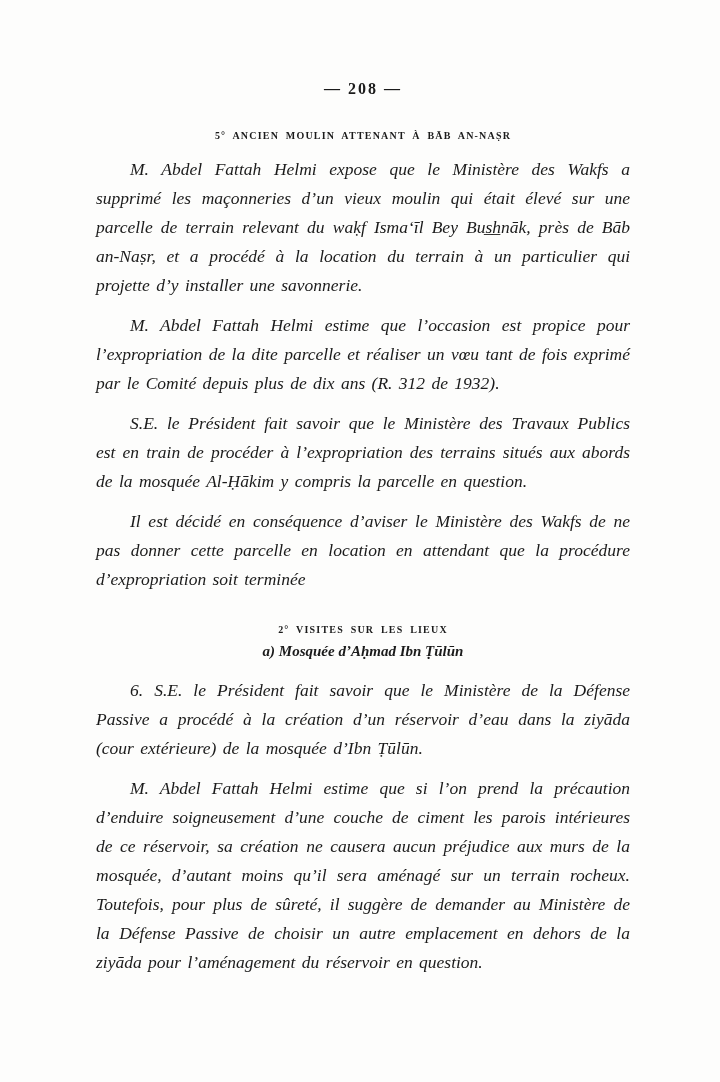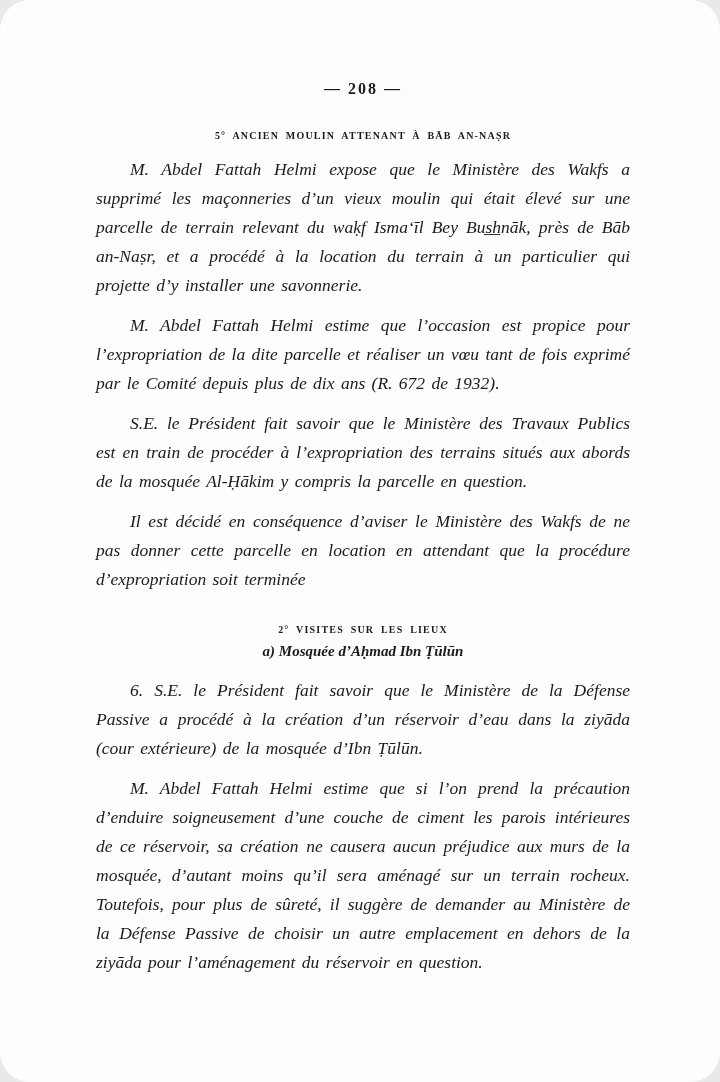--- a/index.html
+++ b/index.html
@@ -11,21 +11,20 @@
   .page {
     position: relative;
     width: 720px;
     height: 1082px;
     margin: 0 auto;
     background: #fdfdfc;
     color: #1b1b1b;
     box-sizing: border-box;
     padding: 80px 90px 0 96px;
     overflow: hidden;
-    border-radius: 30px;
   }
   .page-number {
     text-align: center;
     font-weight: bold;
     font-size: 16px;
     letter-spacing: 2px;
     margin: 0 0 32px 0;
   }
   .section-heading {
     text-align: center;
@@ -63,21 +62,21 @@
 <body>
 
 <div class="page">
 
   <div class="page-number">— 208 —</div>
 
   <div class="section-heading">5° ANCIEN MOULIN ATTENANT À BĀB AN-NAṢR</div>
 
   <p class="body-para">M. Abdel Fattah Helmi expose que le Ministère des Wakfs a supprimé les maçonneries d’un vieux moulin qui était élevé sur une parcelle de terrain relevant du waḳf Isma‘īl Bey Bus̲h̲nāk, près de Bāb an-Naṣr, et a procédé à la location du terrain à un particulier qui projette d’y installer une savonnerie.</p>
 
-  <p class="body-para">M. Abdel Fattah Helmi estime que l’occasion est propice pour l’expropriation de la dite parcelle et réaliser un vœu tant de fois exprimé par le Comité depuis plus de dix ans (R. 672 de 1932).</p>
+  <p class="body-para">M. Abdel Fattah Helmi estime que l’occasion est propice pour l’expropriation de la dite parcelle et réaliser un vœu tant de fois exprimé par le Comité depuis plus de dix ans (R. 312 de 1932).</p>
 
   <p class="body-para">S.E. le Président fait savoir que le Ministère des Travaux Publics est en train de procéder à l’expropriation des terrains situés aux abords de la mosquée Al-Ḥākim y compris la parcelle en question.</p>
 
   <p class="body-para">Il est décidé en conséquence d’aviser le Ministère des Wakfs de ne pas donner cette parcelle en location en attendant que la procédure d’expropriation soit terminée</p>
 
   <div class="section-heading second">2° VISITES SUR LES LIEUX</div>
 
   <div class="sub-heading">a) Mosquée d’Aḥmad Ibn Ṭūlūn</div>
 
   <p class="body-para">6. S.E. le Président fait savoir que le Ministère de la Défense Passive a procédé à la création d’un réservoir d’eau dans la ziyāda (cour extérieure) de la mosquée d’Ibn Ṭūlūn.</p>

